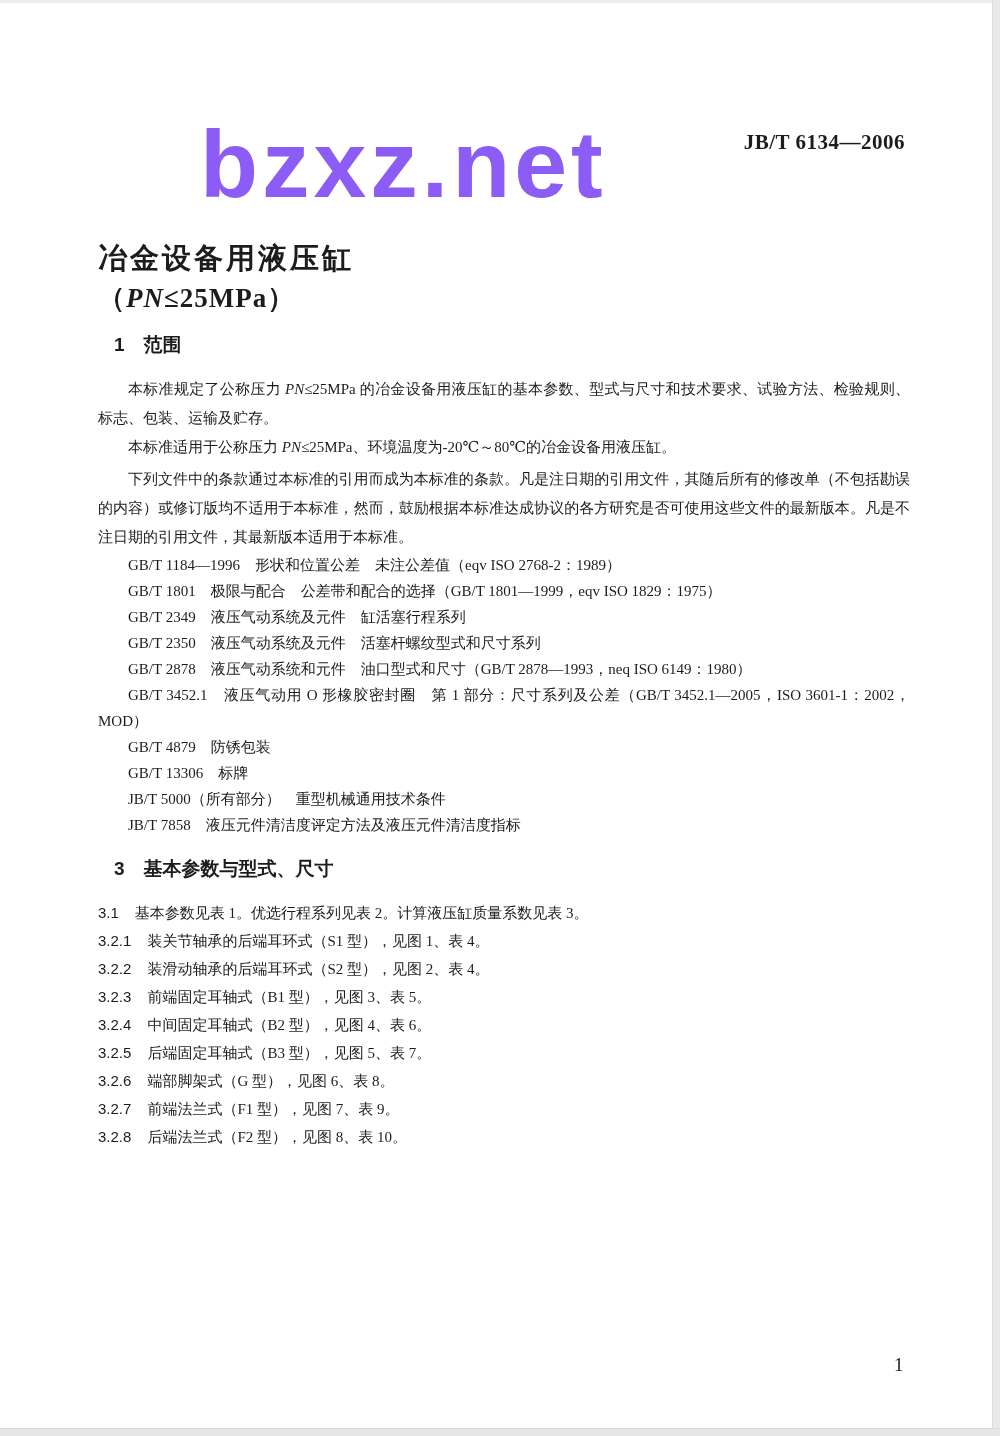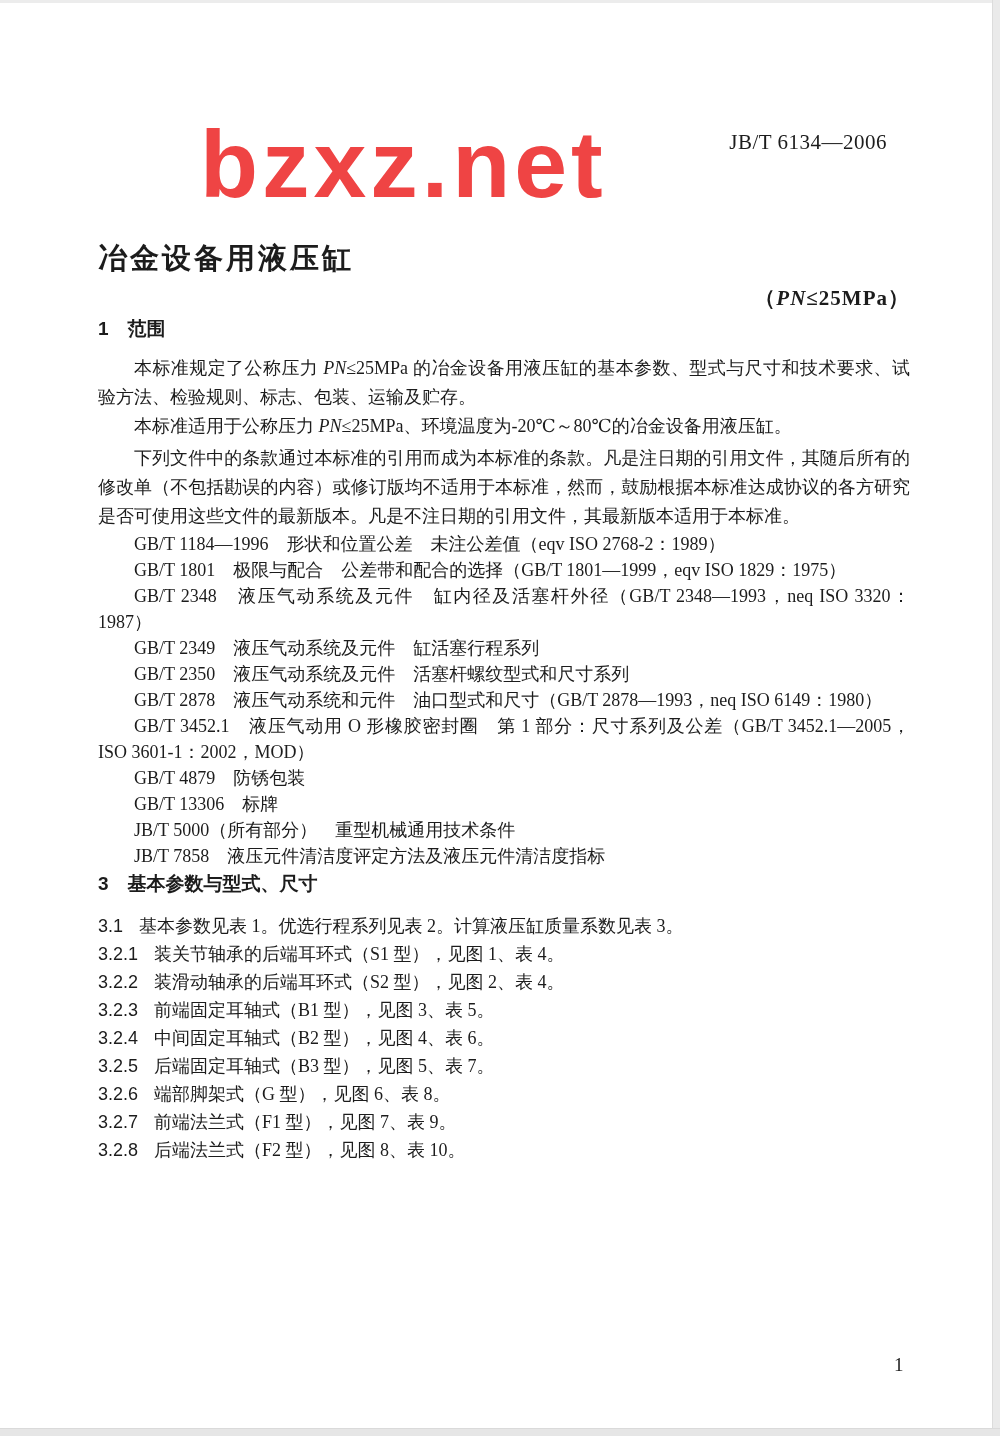--- a/index.html
+++ b/index.html
@@ -13,51 +13,51 @@
   }
   
   .edge-top{position:absolute;left:0;top:0;width:1000px;height:3px;background:#ececec;}
   .edge-right{position:absolute;right:0;top:0;width:7px;height:1436px;background:#eaeaea;border-left:1px solid #dcdcdc;}
   .edge-bottom{position:absolute;left:0;bottom:0;width:1000px;height:7px;background:#e6e6e6;border-top:1px solid #dadada;}
 
   .watermark{
     position:absolute;left:200px;top:110px;
     font-family:"Liberation Sans","DejaVu Sans",sans-serif;
     font-weight:700;font-size:95px;letter-spacing:4px;
-    color:#ef4444;user-select:none;white-space:nowrap;
+    color:#8b5cf6;user-select:none;white-space:nowrap;
   }
   .doc-code{
-    position:absolute;top:130px;right:113px;
-    font-weight:400;font-size:21px;letter-spacing:.5px;
+    position:absolute;top:130px;right:95px;
+    font-weight:700;font-size:21px;letter-spacing:.5px;
     font-family:"Liberation Serif","DejaVu Serif",serif;
   }
   .content{
     position:absolute;left:98px;top:240px;width:812px;
   }
   .doc-title{
     text-align:left;
     font-family:"Liberation Sans","DejaVu Sans",sans-serif;
     font-weight:700;font-size:29px;letter-spacing:3px;
     line-height:36px;
   }
   .doc-subtitle{
-    text-align:right;
-    font-weight:700;font-size:21px;
+    text-align:left;
+    font-weight:700;font-size:27px;
     line-height:32px;margin-top:6px;letter-spacing:1px;
   }
   .doc-subtitle .pn{font-style:italic;}
   h2.sec{
     font-family:"Liberation Sans","DejaVu Sans",sans-serif;
     font-weight:700;font-size:19px;line-height:29px;
-    margin:0;
+    margin:16px;
   }
   .h1-sec{margin-top:50px;}
   .h2-sec{margin-top:8px;}
   .h3-sec{margin-top:22px;}
-  p{margin:0;font-size:18px;line-height:29px;text-align:justify;}
+  p{margin:0;font-size:15px;line-height:29px;text-align:justify;}
   .para{text-indent:2em;}
   .para .pn{font-style:italic;}
   .first-para{margin-top:11px;}
   .intro{margin-top:3px;}
   .ref{text-indent:2em;line-height:26px;}
   .items{margin-top:14px;}
   .item{line-height:28px;text-align:left;}
   .item .num{
     font-family:"Liberation Sans","DejaVu Sans",sans-serif;
     display:inline-block;min-width:0;margin-right:16px;
@@ -87,21 +87,20 @@
 
   <p class="para first-para"><span>本标准规定了公称压力 </span><span class="pn">PN</span><span>≤25MPa 的冶金设备用液压缸的基本参数、型式与尺寸和技术要求、试验方法、检验规则、标志、包装、运输及贮存。</span></p>
 
   <p class="para"><span>本标准适用于公称压力 </span><span class="pn">PN</span><span>≤25MPa、环境温度为-20℃～80℃的冶金设备用液压缸。</span></p>
 
 
   <p class="para intro">下列文件中的条款通过本标准的引用而成为本标准的条款。凡是注日期的引用文件，其随后所有的修改单（不包括勘误的内容）或修订版均不适用于本标准，然而，鼓励根据本标准达成协议的各方研究是否可使用这些文件的最新版本。凡是不注日期的引用文件，其最新版本适用于本标准。</p>
 
   <p class="ref">GB/T 1184—1996　形状和位置公差　未注公差值（eqv ISO 2768-2：1989）</p>
   <p class="ref">GB/T 1801　极限与配合　公差带和配合的选择（GB/T 1801—1999，eqv ISO 1829：1975）</p>
-  <p class="ref">GB/T 2348　液压气动系统及元件　缸内径及活塞杆外径（GB/T 2348—1993，neq ISO 3320：1987）</p>
   <p class="ref">GB/T 2349　液压气动系统及元件　缸活塞行程系列</p>
   <p class="ref">GB/T 2350　液压气动系统及元件　活塞杆螺纹型式和尺寸系列</p>
   <p class="ref">GB/T 2878　液压气动系统和元件　油口型式和尺寸（GB/T 2878—1993，neq ISO 6149：1980）</p>
   <p class="ref">GB/T 3452.1　液压气动用 O 形橡胶密封圈　第 1 部分：尺寸系列及公差（GB/T 3452.1—2005，ISO 3601-1：2002，MOD）</p>
   <p class="ref">GB/T 4879　防锈包装</p>
   <p class="ref">GB/T 13306　标牌</p>
   <p class="ref">JB/T 5000（所有部分）　重型机械通用技术条件</p>
   <p class="ref">JB/T 7858　液压元件清洁度评定方法及液压元件清洁度指标</p>
 
   <h2 class="sec h3-sec">3　基本参数与型式、尺寸</h2>

